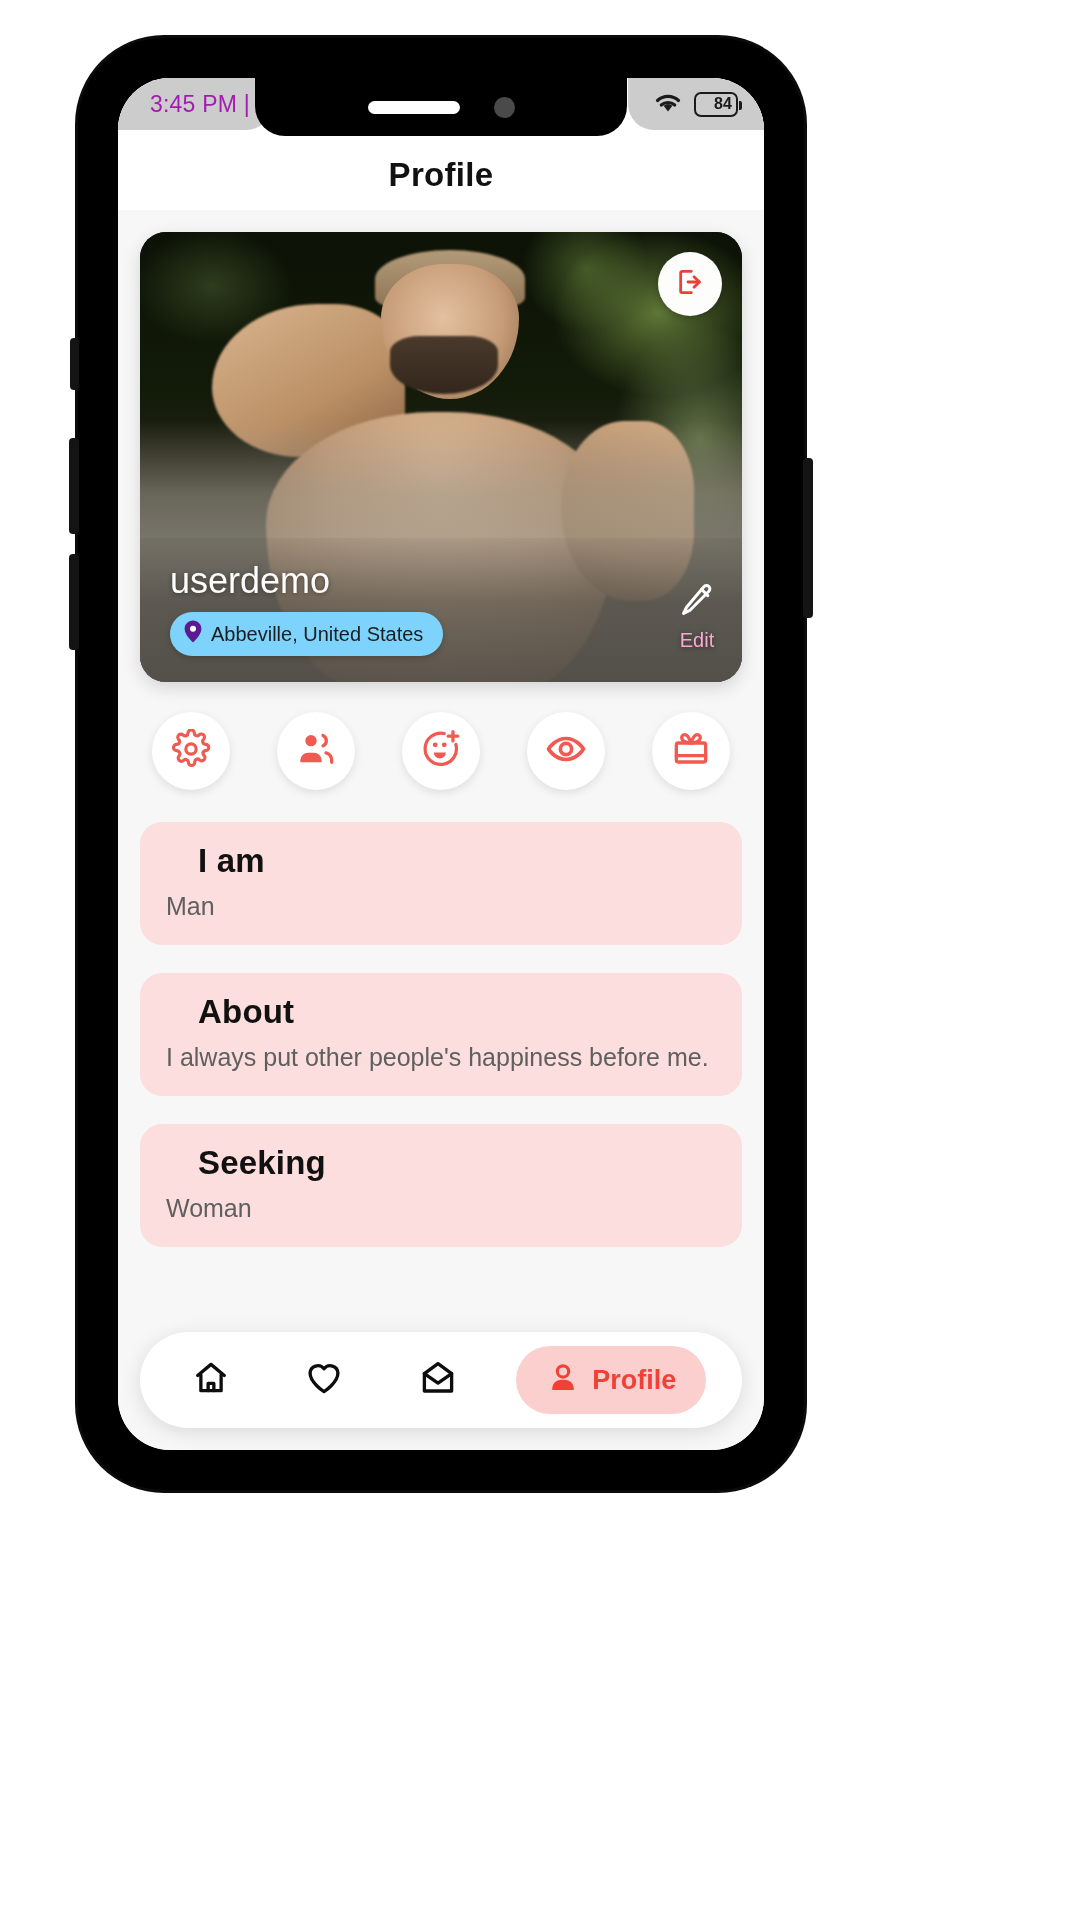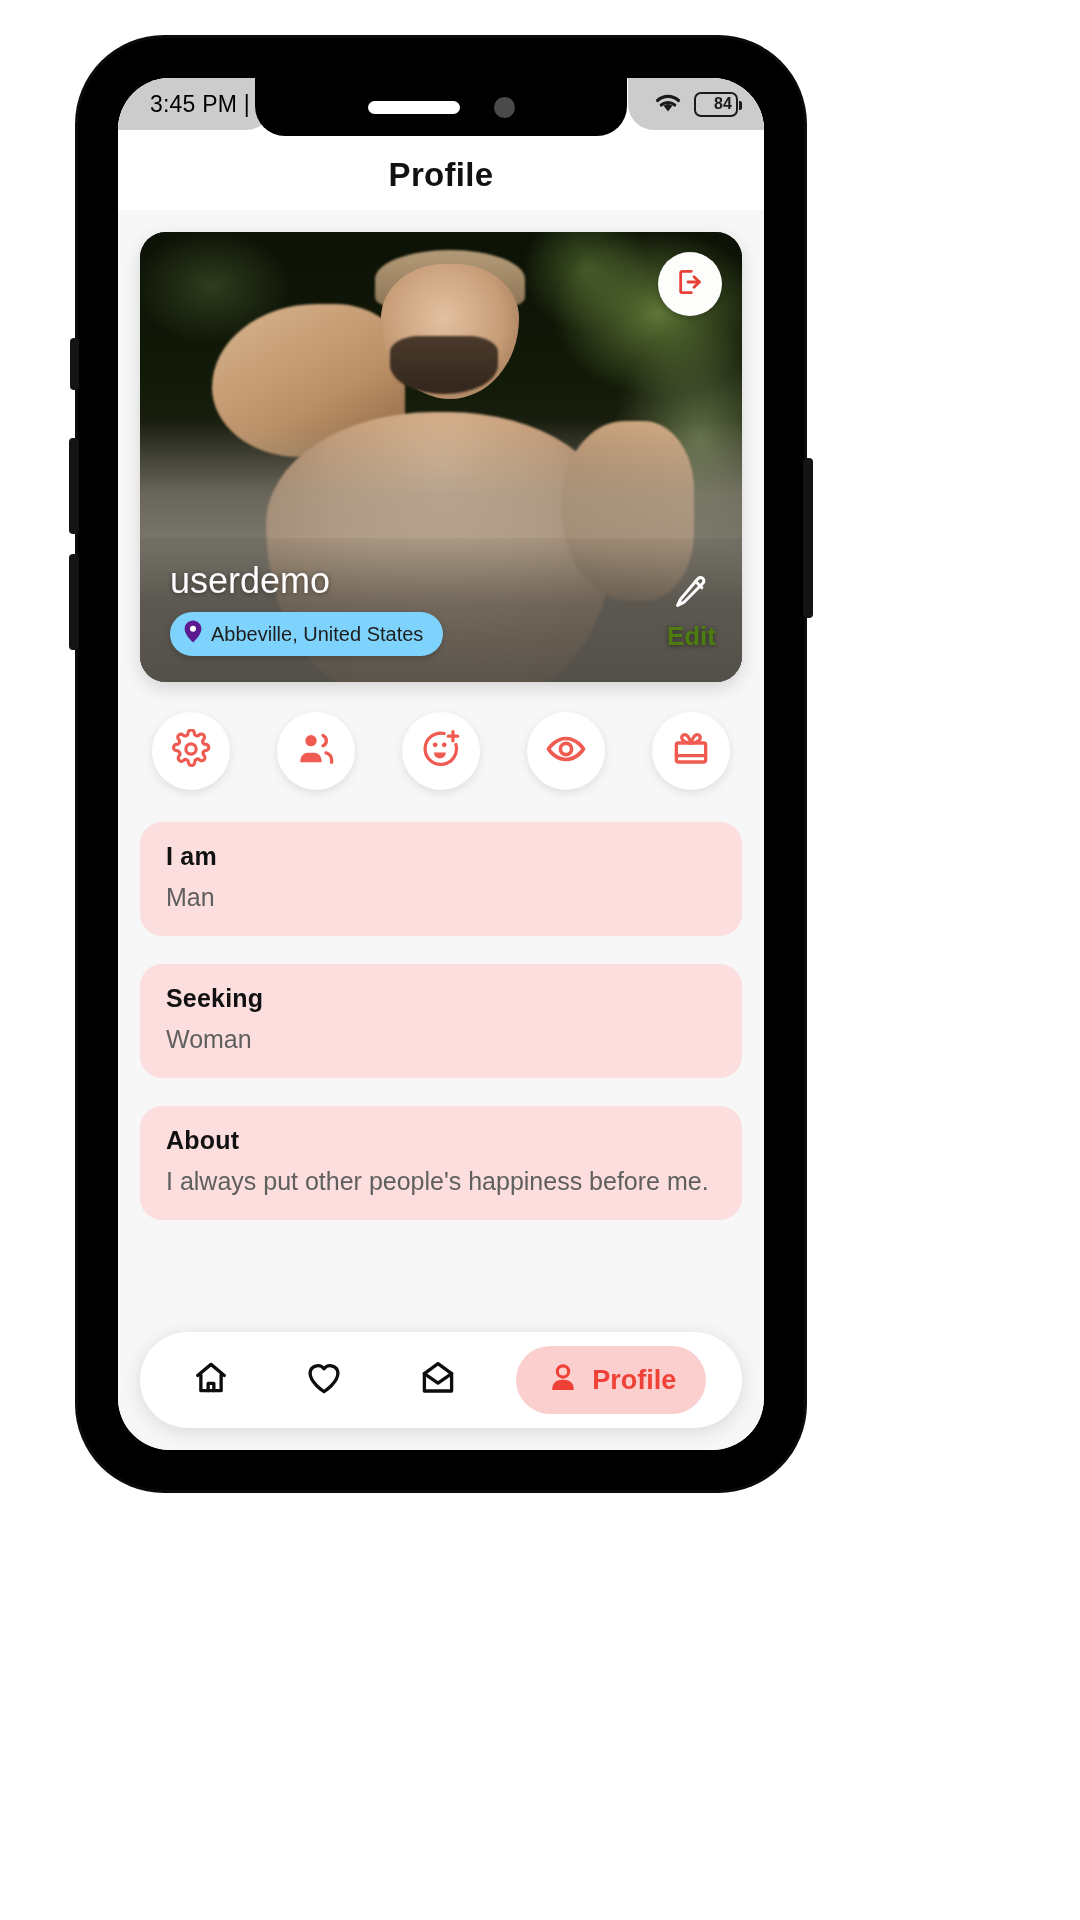--- a/index.html
+++ b/index.html
@@ -65,21 +65,21 @@
   #status-left {
     position: absolute;
     left: 0; top: 0;
     display: flex;
     align-items: center;
     height: 52px;
     padding: 0 22px 0 32px;
     background: #cccccc;
     border-bottom-right-radius: 26px;
     font-size: 23px;
-    color: #000000;
+    color: #a21caf;
     letter-spacing: .2px;
   }
   #status-right {
     position: absolute;
     right: 0; top: 0;
     display: flex;
     align-items: center;
     gap: 10px;
     height: 52px;
     padding: 0 26px 0 24px;
@@ -289,24 +289,23 @@
   }
   #edit-btn {
     display: flex;
     flex-direction: column;
     align-items: center;
     gap: 6px;
     padding-bottom: 4px;
     cursor: pointer;
   }
   #edit-label {
-    font-size: 26px;
-    color: #4d7c0f;
+    font-size: 20px;
+    color: #f9a8d4;
     text-shadow: 0 1px 5px rgba(0,0,0,.5);
-    font-weight: bold;
   }
 
   
   #action-row {
     display: flex;
     justify-content: space-between;
     padding: 30px 12px 0 12px;
   }
   .action-btn {
     width: 78px; height: 78px;
@@ -321,24 +320,25 @@
 
   
   #info-list { padding-top: 32px; }
   .info-card {
     background: #fbdedd;
     border-radius: 22px;
     padding: 20px 26px 24px 26px;
     margin-bottom: 28px;
   }
   .info-label {
-    font-size: 25px;
+    font-size: 33px;
     font-weight: bold;
     color: #111111;
     letter-spacing: .2px;
+    margin-left: 32px;
   }
   .info-value {
     margin-top: 12px;
     font-size: 25px;
     color: #5f5f5f;
   }
 
   
   #bottom-nav {
     position: absolute;
@@ -522,27 +522,27 @@
         </div>
 
         <div id="info-list">
 
           <div class="info-card">
             <div class="info-label">I am</div>
             <div class="info-value">Man</div>
           </div>
 
           <div class="info-card">
+            <div class="info-label">About</div>
+            <div class="info-value">I always put other people's happiness before me.</div>
+          </div>
+
+          <div class="info-card">
             <div class="info-label">Seeking</div>
             <div class="info-value">Woman</div>
-          </div>
-
-          <div class="info-card">
-            <div class="info-label">About</div>
-            <div class="info-value">I always put other people's happiness before me.</div>
           </div>
 
         </div>
       </div>
 
       <div id="bottom-nav">
 
         <div class="nav-item">
           <span>
             <svg width="38" height="38" viewBox="0 0 24 24" fill="none" stroke="#0d0d0d" stroke-width="2.1" stroke-linecap="round" stroke-linejoin="round">

